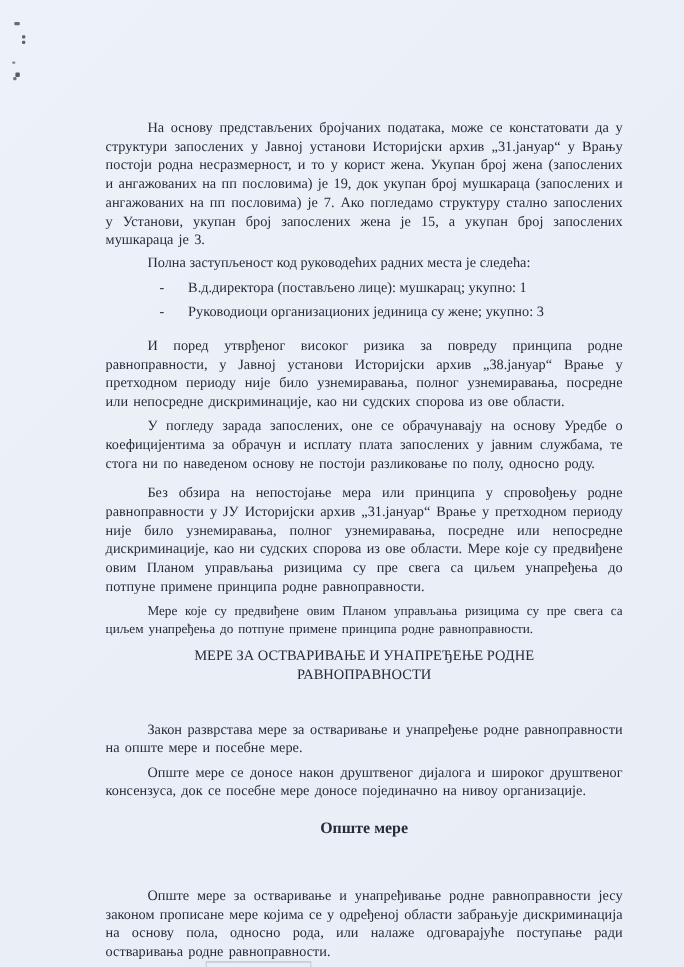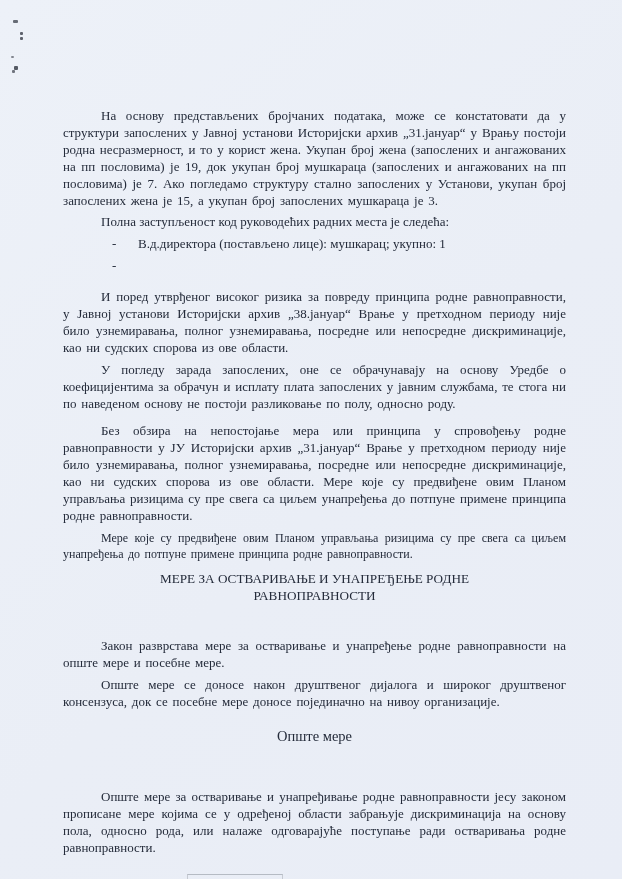--- a/index.html
+++ b/index.html
@@ -12,21 +12,21 @@
     width: 622px;
     height: 879px;
     margin: 0 auto;
     background: linear-gradient(135deg, #edf1f8 0%, #eaeef6 55%, #e9edf6 100%);
     overflow: hidden;
     font-family: "Liberation Serif", "DejaVu Serif", serif;
     font-size: 13px;
     line-height: 17px;
     color: #242b3a;
     box-sizing: border-box;
-    padding: 107px 56px 0 63px;
+    padding: 107px 56px 0 96px;
   }
   .para {
     margin: 0;
     text-align: justify;
     text-indent: 38px;
     word-spacing: 1.5px;
   }
   .para + .para { margin-top: 5px; }
   .para.sp-lg { margin-top: 10px; }
   .para.sp-md { margin-top: 7px; }
@@ -57,21 +57,21 @@
     font-size: 13.2px;
     line-height: 17px;
     font-weight: normal;
   }
   .heading-2 {
     margin: 17px auto 16px auto;
     text-align: center;
     text-indent: 0;
     font-size: 14.5px;
     line-height: 18px;
-    font-weight: normal;
+    font-weight: bold;
   }
   .after-h1 { margin-top: 33px; }
   .after-h2 { margin-top: 43px; }
   
   .speck {
     position: absolute;
     background: #3a3f4a;
     border-radius: 1px;
   }
   .speck.s1 { left: 13px; top: 20px;  width: 5px; height: 3px; opacity: .75; }
@@ -108,20 +108,21 @@
 
   <p class="list-intro">Полна заступљеност код руководећих радних места је следећа:</p>
 
   <div class="dash-list">
     <div class="li">
       <span class="dash">-</span>
       <span>В.д.директора (постављено лице): мушкарац; укупно: 1</span>
     </div>
     <div class="li">
       <span class="dash">-</span>
+      <span>Руководиоци организационих јединица су жене; укупно: 3</span>
     </div>
   </div>
 
   <p class="para sp-lg" style="margin-top:14px">И поред утврђеног високог ризика за повреду принципа родне равноправности, у Јавној установи Историјски архив „38.јануар“ Врање у претходном периоду није било узнемиравања, полног узнемиравања, посредне или непосредне дискриминације, као ни судских спорова из ове области.</p>
 
   <p class="para">У погледу зарада запослених, оне се обрачунавају на основу Уредбе о коефицијентима за обрачун и исплату плата запослених у јавним службама, те стога ни по наведеном основу не постоји разликовање по полу, односно роду.</p>
 
 
   <p class="para sp-lg">Без обзира на непостојање мера или принципа у спровођењу родне равноправности у ЈУ Историјски архив „31.јануар“ Врање у претходном периоду није било узнемиравања, полног узнемиравања, посредне или непосредне дискриминације, као ни судских спорова из ове области. Мере које су предвиђене овим Планом управљања ризицима су пре свега са циљем унапређења до потпуне примене принципа родне равноправности.</p>
 

